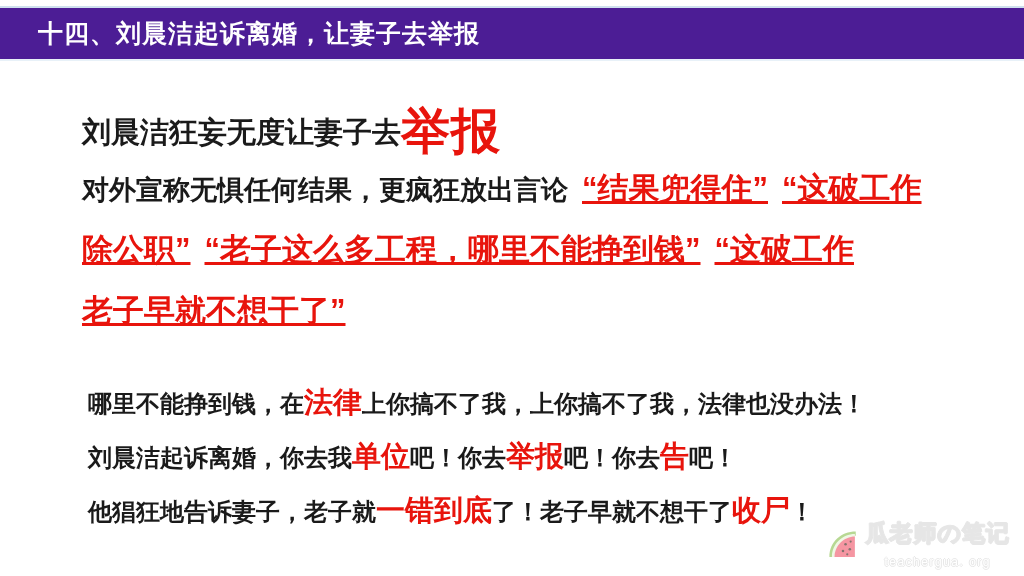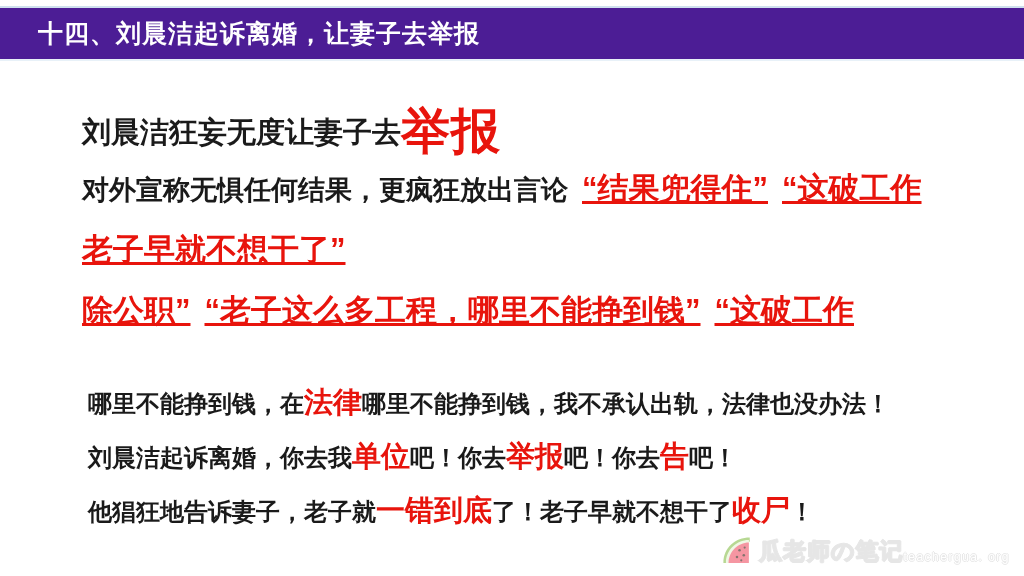--- a/index.html
+++ b/index.html
@@ -130,20 +130,21 @@
     pointer-events: none;
   }
   .wm-icon {
     width: 34px;
     height: 34px;
     margin-right: 5px;
     flex: none;
   }
   .wm-textblock {
     display: flex;
+    flex-direction: column;
     align-items: center;
     line-height: 1;
   }
   .wm-name {
     font-size: 23px;
     font-weight: bold;
     color: #ffffff;
     -webkit-text-stroke: 1px #d7d7d7;
     text-shadow:
       -1px 0 #d9d9d9, 1px 0 #d9d9d9,
@@ -175,31 +176,31 @@
       <div class="line">
         <span>刘晨洁狂妄无度让妻子去</span><span class="em-red">举报</span>
       </div>
     </div>
 
     <div class="para" id="para-quotes">
       <div class="line">
         <span>对外宣称无惧任何结果，更疯狂放出言论</span><span class="sp"></span><span class="em-red">“结果兜得住”</span><span class="sp"></span><span class="em-red">“这破工作</span>
       </div>
       <div class="line">
+        <span class="em-red">除公职”</span><span class="sp"></span><span class="em-red">“老子这么多工程，哪里不能挣到钱”</span><span class="sp"></span><span class="em-red">“这破工作</span>
+      </div>
+      <div class="line">
         <span class="em-red">老子早就不想干了”</span>
       </div>
-      <div class="line">
-        <span class="em-red">除公职”</span><span class="sp"></span><span class="em-red">“老子这么多工程，哪里不能挣到钱”</span><span class="sp"></span><span class="em-red">“这破工作</span>
-      </div>
     </div>
 
     <div class="para" id="para-statements">
 
       <div class="line">
-        <span>哪里不能挣到钱，在</span><span class="em-red">法律</span><span>哪里不能挣到钱，我不承认出轨，法律也没办法！</span>
+        <span>哪里不能挣到钱，在</span><span class="em-red">法律</span><span>上你搞不了我，上你搞不了我，法律也没办法！</span>
       </div>
 
       <div class="line">
         <span>刘晨洁起诉离婚，你去我</span><span class="em-red">单位</span><span>吧！你去</span><span class="em-red">举报</span><span>吧！你去</span><span class="em-red">告</span><span>吧！</span>
       </div>
 
       <div class="line">
         <span>他猖狂地告诉妻子，老子就</span><span class="em-red">一错到底</span><span>了！老子早就不想干了</span><span class="em-red">收尸</span><span>！</span>
       </div>
 

